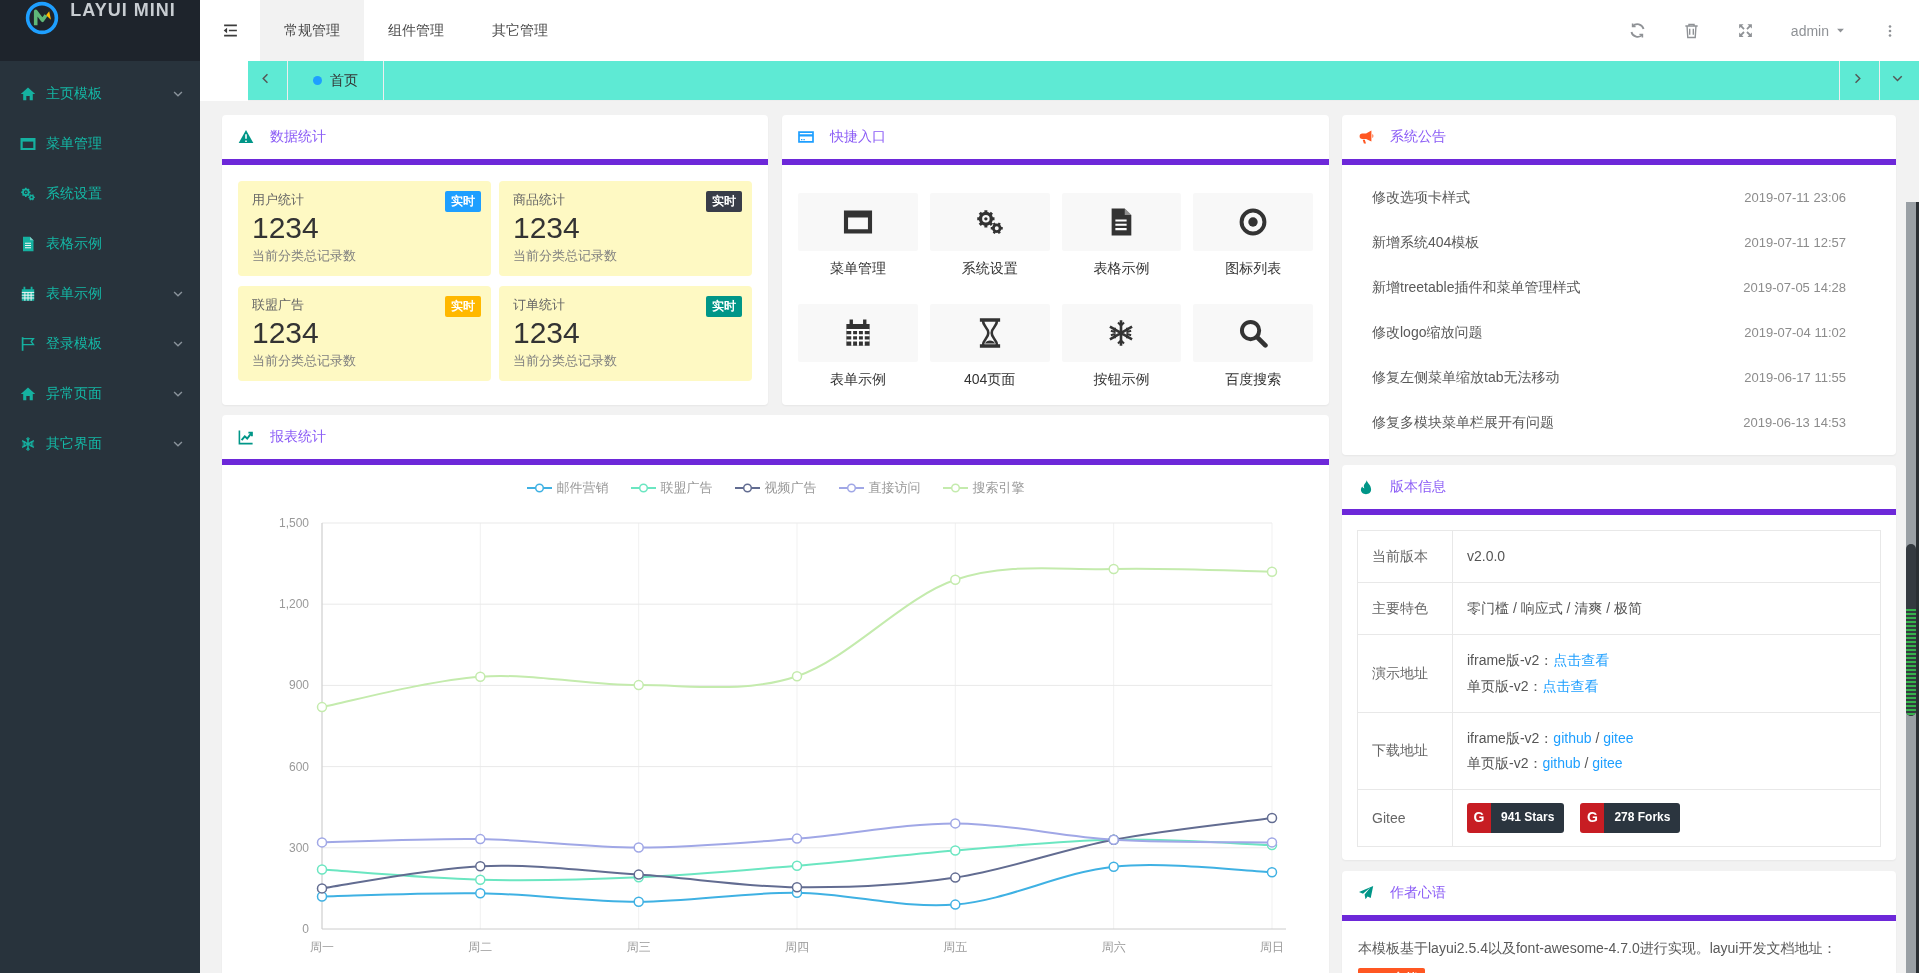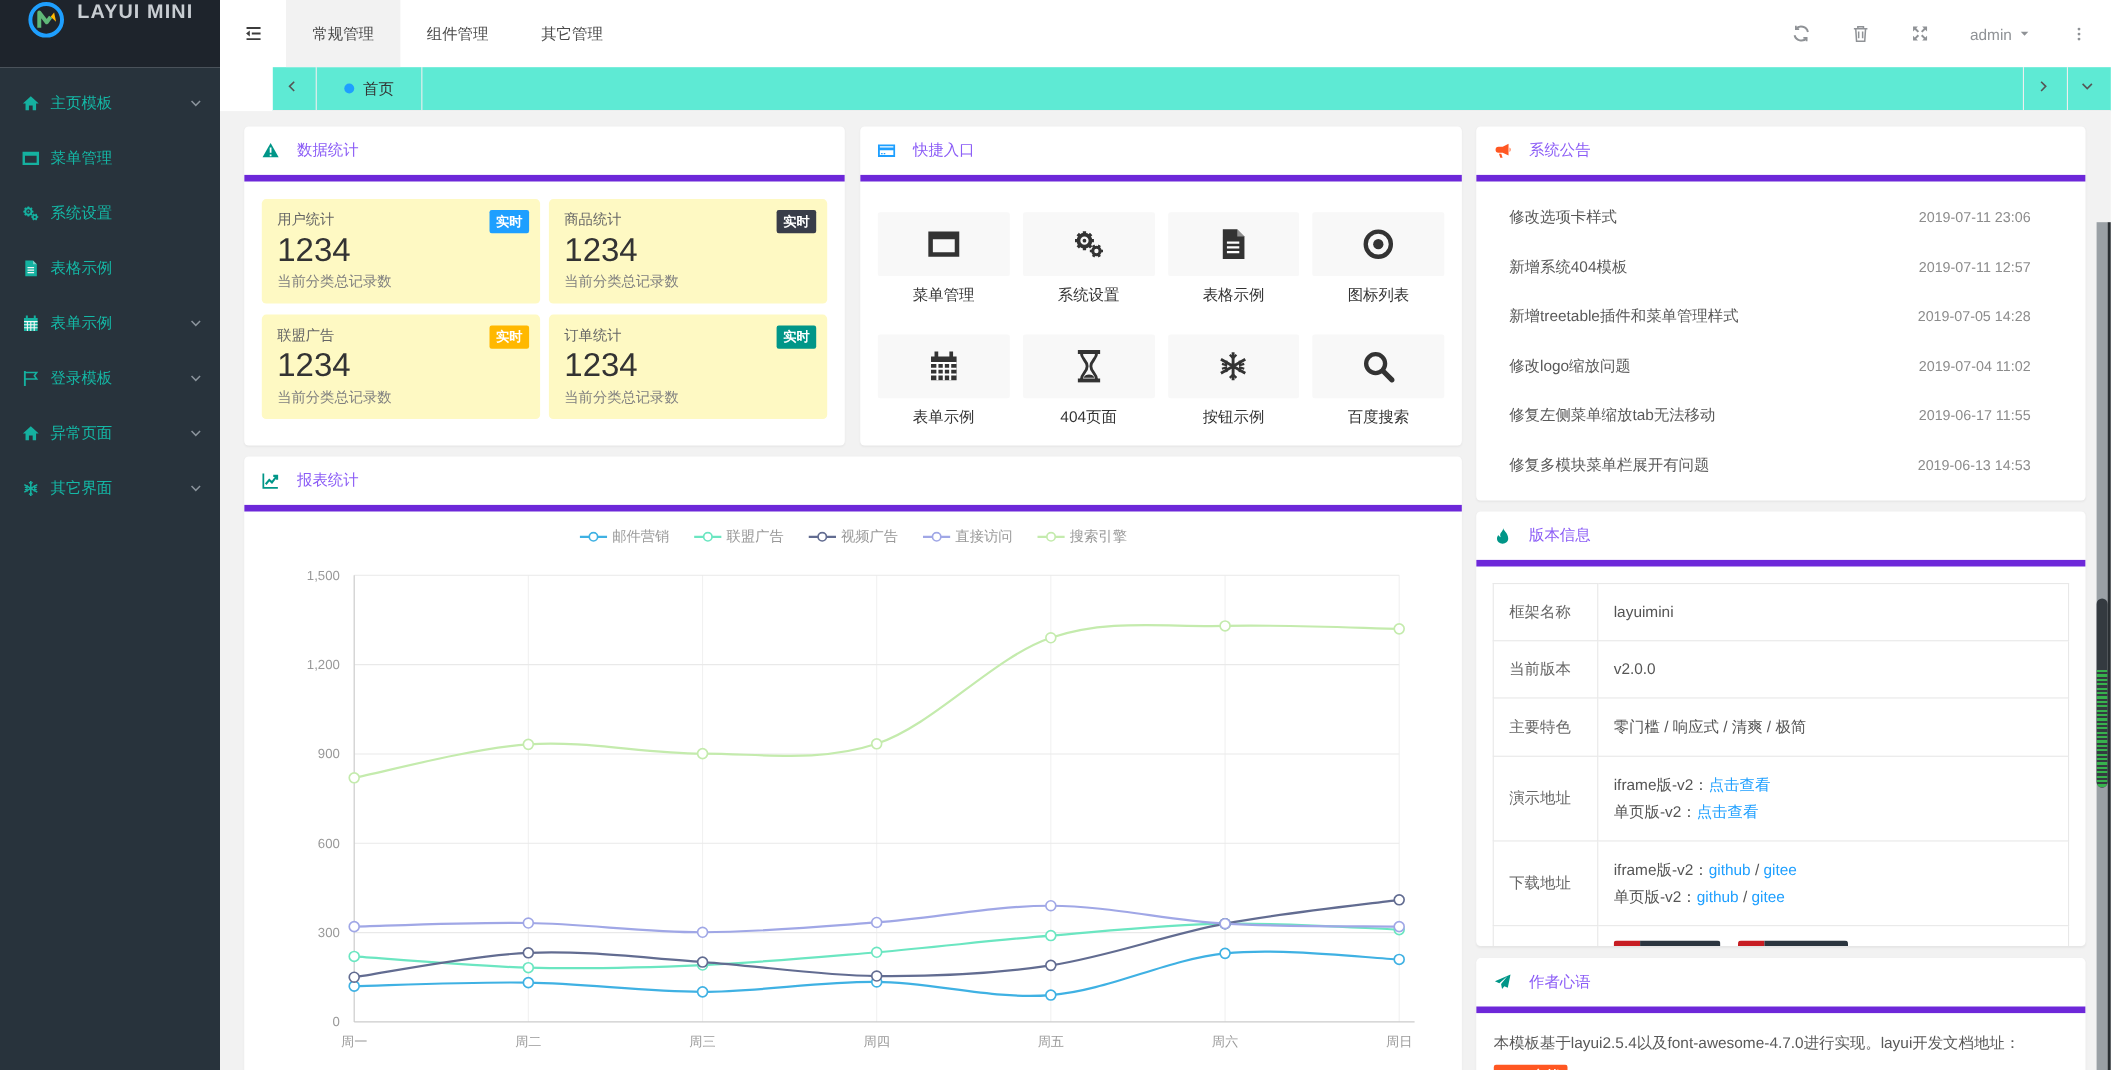--- a/index.html
+++ b/index.html
@@ -679,24 +679,20 @@
         <span class="ph-icon" style="color: rgb(0, 150, 136);">
             <svg viewBox="0 0 16 16" fill="currentColor">
               <path d="M8.3.7c.9 2.7-2.5 4-2.5 6.6 0 1.2.7 2 .7 2C4.6 8.9 4.2 7.4 4.2 7.4c-.8 1-1.3 2.1-1.3 3.2 0 2.9 2.3 4.7 5.1 4.7s5.1-1.8 5.1-4.7C13.1 5.6 9.4 4.3 8.3.7z"></path>
             </svg>
           </span>
         <span>版本信息</span>
       </div>
       <table class="v-table">
         <tbody>
 
-            <tr>
-              <td class="v-label">框架名称</td>
-              <td class="v-value">layuimini</td>
-            </tr>
 
             <tr>
               <td class="v-label">当前版本</td>
               <td class="v-value">v2.0.0</td>
             </tr>
 
             <tr>
               <td class="v-label">主要特色</td>
               <td class="v-value">零门槛 / 响应式 / 清爽 / 极简</td>
             </tr>

